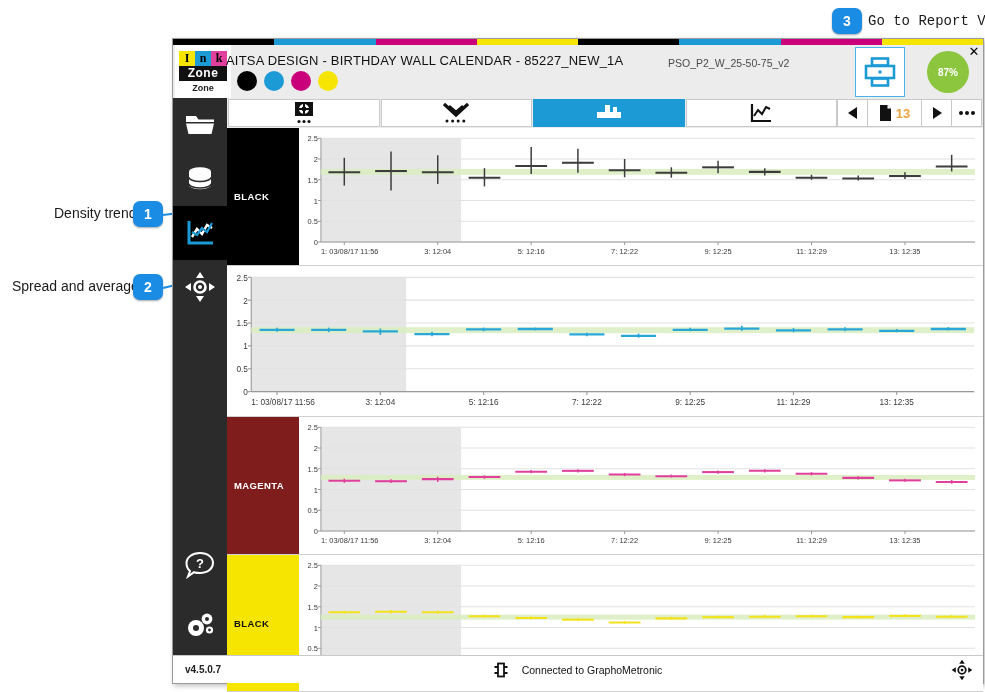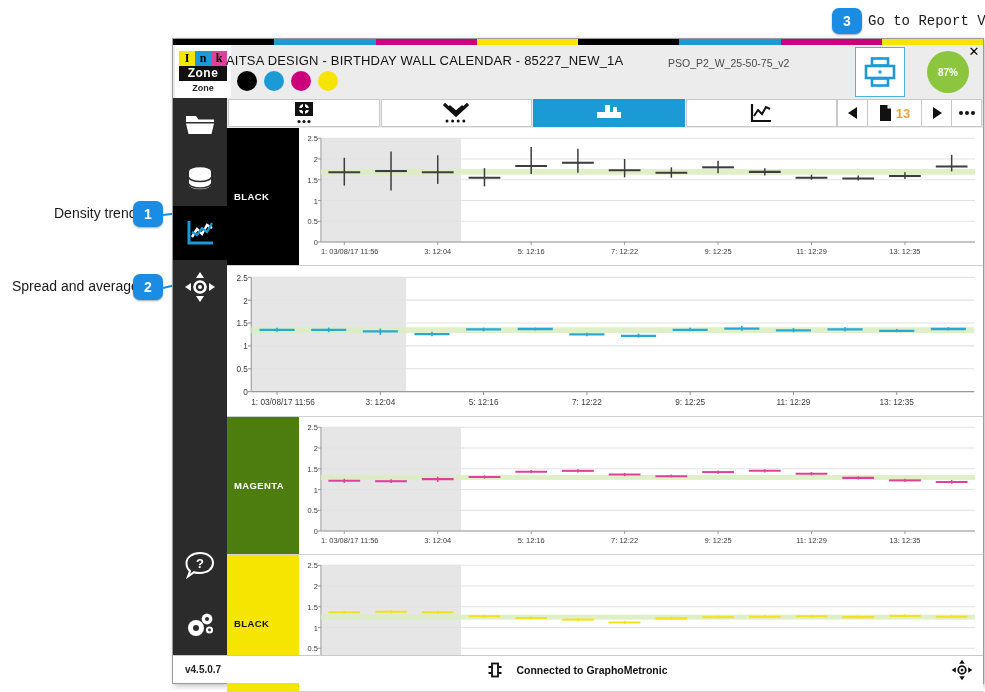--- a/index.html
+++ b/index.html
@@ -105,21 +105,21 @@
     color:#fff;font-size:9.5px;font-weight:bold;letter-spacing:.4px;
   }
   .plot{flex:1 1 auto;position:relative;background:#fff;}
 
   
   #statusbar{
     position:absolute;left:0;right:0;bottom:0;height:27px;background:#fff;
     border-top:1px solid #c9c9c9;display:flex;align-items:center;
   }
   #version{font-size:10px;font-weight:bold;color:#222;margin-left:12px;}
-  #conn{position:absolute;left:0;right:0;display:flex;align-items:center;justify-content:center;gap:14px;font-weight:bold;}
+  #conn{position:absolute;left:0;right:0;display:flex;align-items:center;justify-content:center;gap:14px;}
   #conn .txt{font-size:10.5px;color:#111;}
   #status-right{position:absolute;right:10px;display:flex;align-items:center;}
 
   
   .axis-txt{font-family:"Liberation Sans",sans-serif;font-size:7.5px;fill:#3a3a3a;}
 </style>
 </head>
 <body>
 
 <div class="callout-label" style="left:54px;top:205px;">Density trend</div>
@@ -438,21 +438,21 @@
             <text class="axis-txt" x="326.57142857142856" y="123" text-anchor="middle">7: 12:22</text>
             <line x1="420.2857142857143" x2="420.2857142857143" y1="111" y2="114" stroke="#9a9a9a" stroke-width="1"></line>
             <text class="axis-txt" x="420.2857142857143" y="123" text-anchor="middle">9: 12:25</text>
             <line x1="514" x2="514" y1="111" y2="114" stroke="#9a9a9a" stroke-width="1"></line>
             <text class="axis-txt" x="514" y="123" text-anchor="middle">11: 12:29</text>
             <line x1="607.7142857142858" x2="607.7142857142858" y1="111" y2="114" stroke="#9a9a9a" stroke-width="1"></line>
             <text class="axis-txt" x="607.7142857142858" y="123" text-anchor="middle">13: 12:35</text>
           </svg></div>
       </div>
       <div class="row">
-        <div class="swatch" style="background: #4d7c0f;">
+        <div class="swatch" style="background: #7f1d1d;">
           <span>MAGENTA</span>
         </div>
         <div class="plot"><svg width="100%" height="100%" viewBox="0 0 686 133" preserveAspectRatio="none">
             <rect x="22.000000000000004" y="10" width="140.57142857142856" height="101" fill="#e6e6e6"></rect>
             <line x1="22" x2="678" y1="111" y2="111" stroke="#e2e2e2" stroke-width="1"></line>
             <line x1="22" x2="678" y1="90.8" y2="90.8" stroke="#e2e2e2" stroke-width="1"></line>
             <line x1="22" x2="678" y1="70.6" y2="70.6" stroke="#e2e2e2" stroke-width="1"></line>
             <line x1="22" x2="678" y1="50.400000000000006" y2="50.400000000000006" stroke="#e2e2e2" stroke-width="1"></line>
             <line x1="22" x2="678" y1="30.19999999999999" y2="30.19999999999999" stroke="#e2e2e2" stroke-width="1"></line>
             <line x1="22" x2="678" y1="10" y2="10" stroke="#e2e2e2" stroke-width="1"></line>

